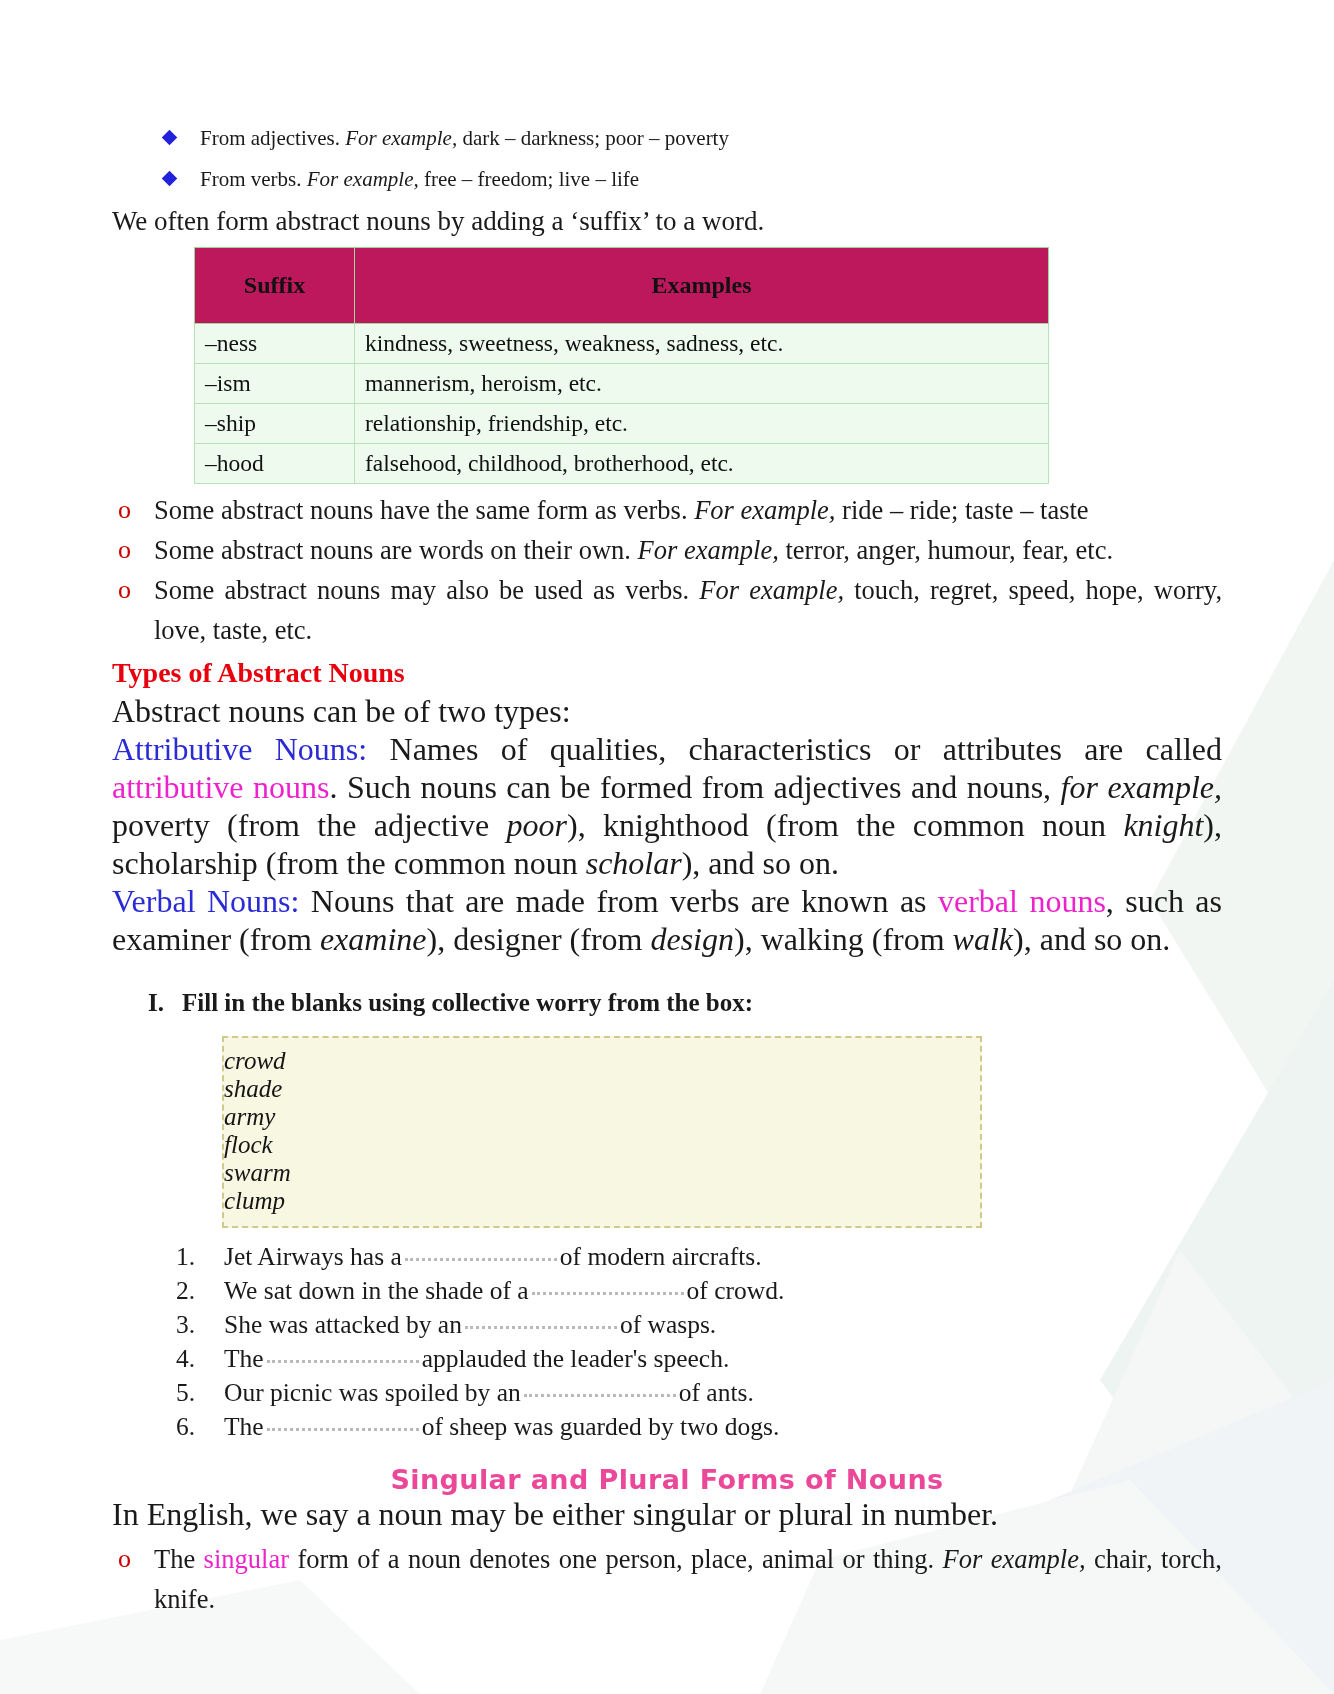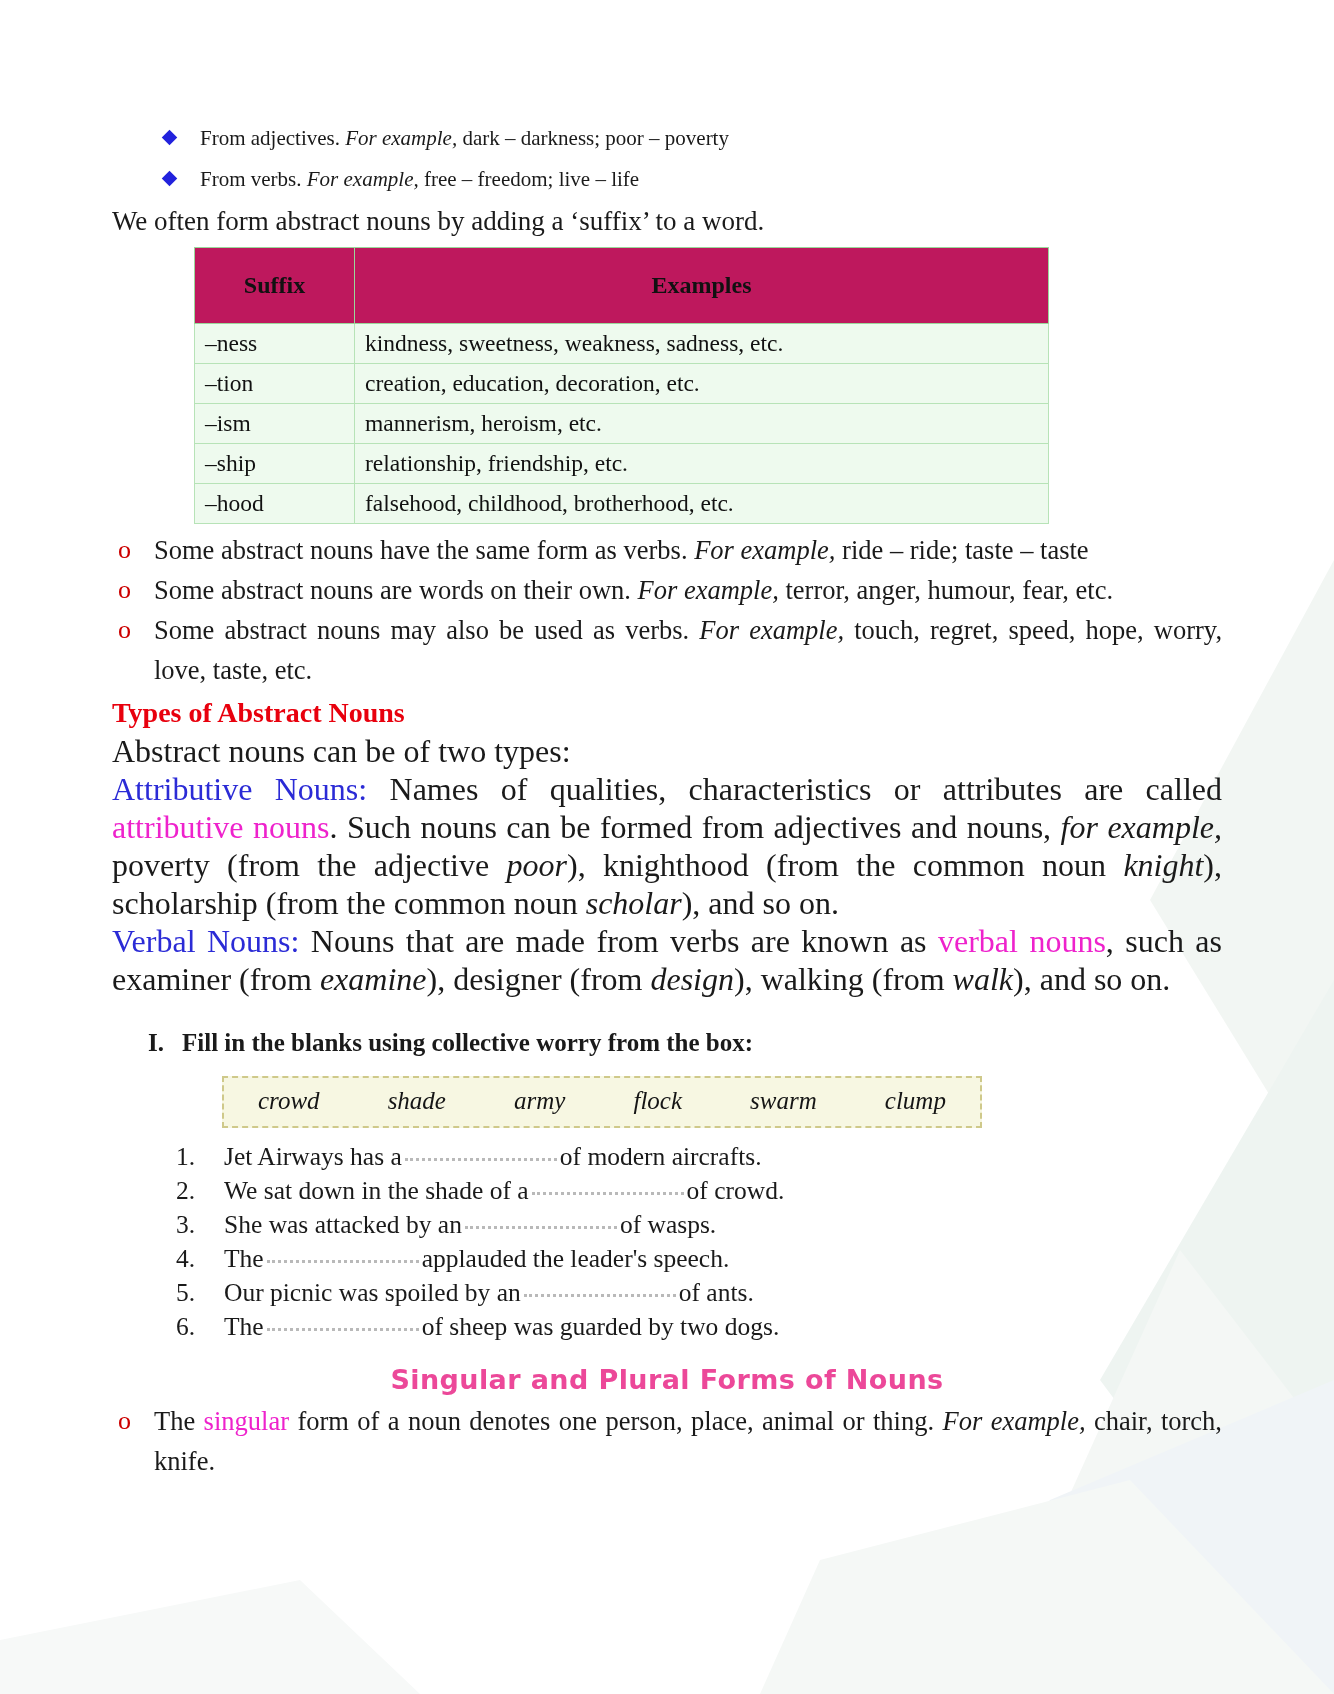--- a/index.html
+++ b/index.html
@@ -116,20 +116,21 @@
   .ex-head .rn { display: inline-block; width: 34px; }
 
   .wordbox {
     margin: 16px 0 0 110px;
     width: 760px;
     background: #f7f7e2;
     border: 2px dashed #cfc98a;
     padding: 9px 0 11px 0;
     display: flex;
     justify-content: space-around;
+    flex-direction: column;
   }
   .wordbox span {
     font-style: italic;
     font-size: 25px;
     color: #151515;
   }
 
   ol.fill {
     margin: 12px 0 0 64px;
     padding: 0;
@@ -205,24 +206,20 @@
         <th>Suffix</th>
         <th>Examples</th>
       </tr>
     </thead>
     <tbody>
       <tr>
         <td class="c1">–ness</td>
         <td>kindness, sweetness, weakness, sadness, etc.</td>
       </tr>
       <tr>
-        <td class="c1">–tion</td>
-        <td>creation, education, decoration, etc.</td>
-      </tr>
-      <tr>
         <td class="c1">–ism</td>
         <td>mannerism, heroism, etc.</td>
       </tr>
       <tr>
         <td class="c1">–ship</td>
         <td>relationship, friendship, etc.</td>
       </tr>
       <tr>
         <td class="c1">–hood</td>
         <td>falsehood, childhood, brotherhood, etc.</td>
@@ -282,20 +279,21 @@
     <li>
       <span class="num">5.</span><span>Our picnic was spoiled by an</span><span class="blank"></span><span>of ants.</span>
     </li>
     <li>
       <span class="num">6.</span><span>The</span><span class="blank"></span><span>of sheep was guarded by two dogs.</span>
     </li>
   </ol>
 
   <h2 class="section-center">Singular and Plural Forms of Nouns</h2>
 
+  <p class="para">In English, we say a noun may be either singular or plural in number.</p>
 
   <ul class="olist">
     <li>
       <span class="ob">o</span>
       <span>The </span><span class="magenta-term">singular</span><span> form of a noun denotes one person, place, animal or thing. </span><i>For example,</i><span> chair, torch, knife.</span>
     </li>
   </ul>
 
 </div>
 

